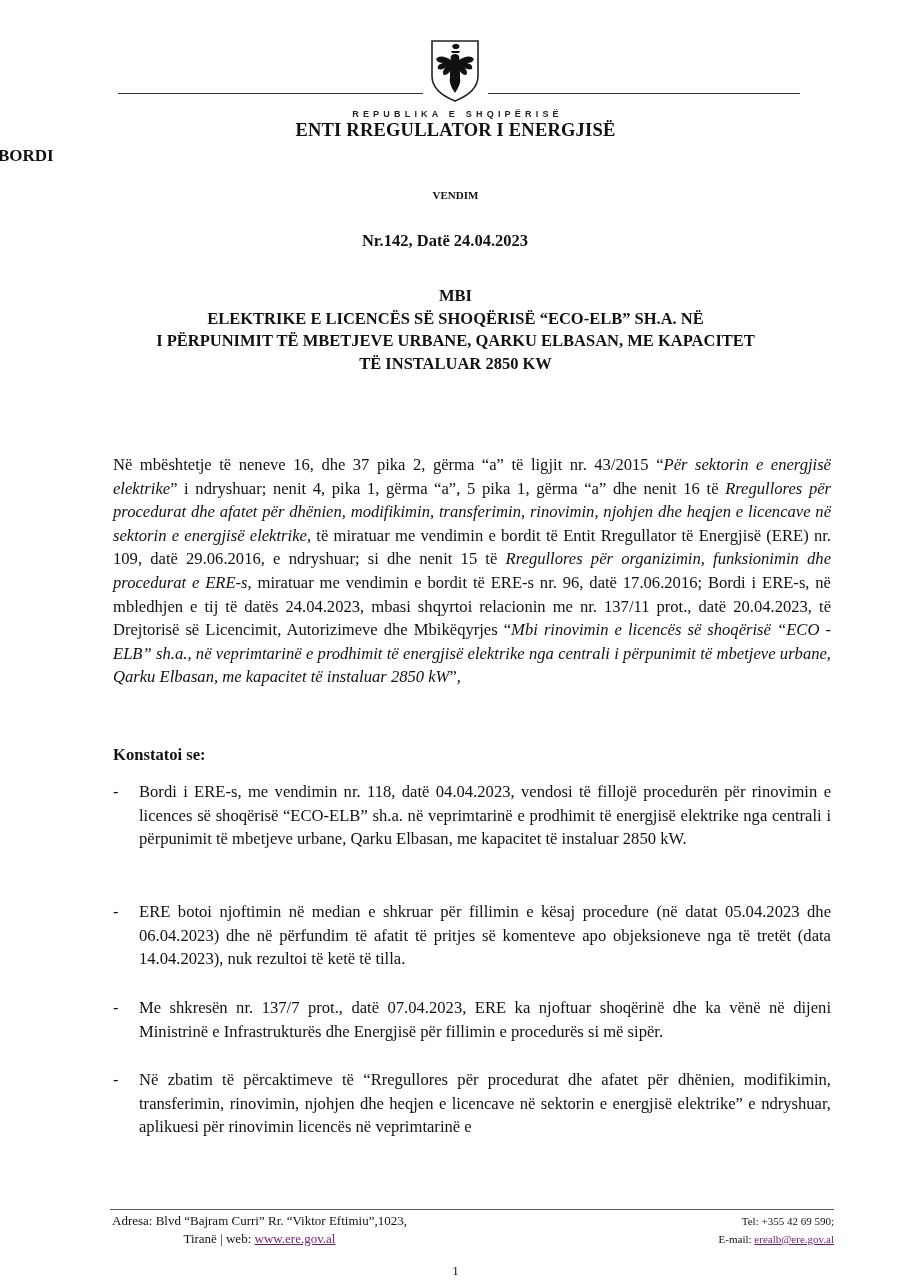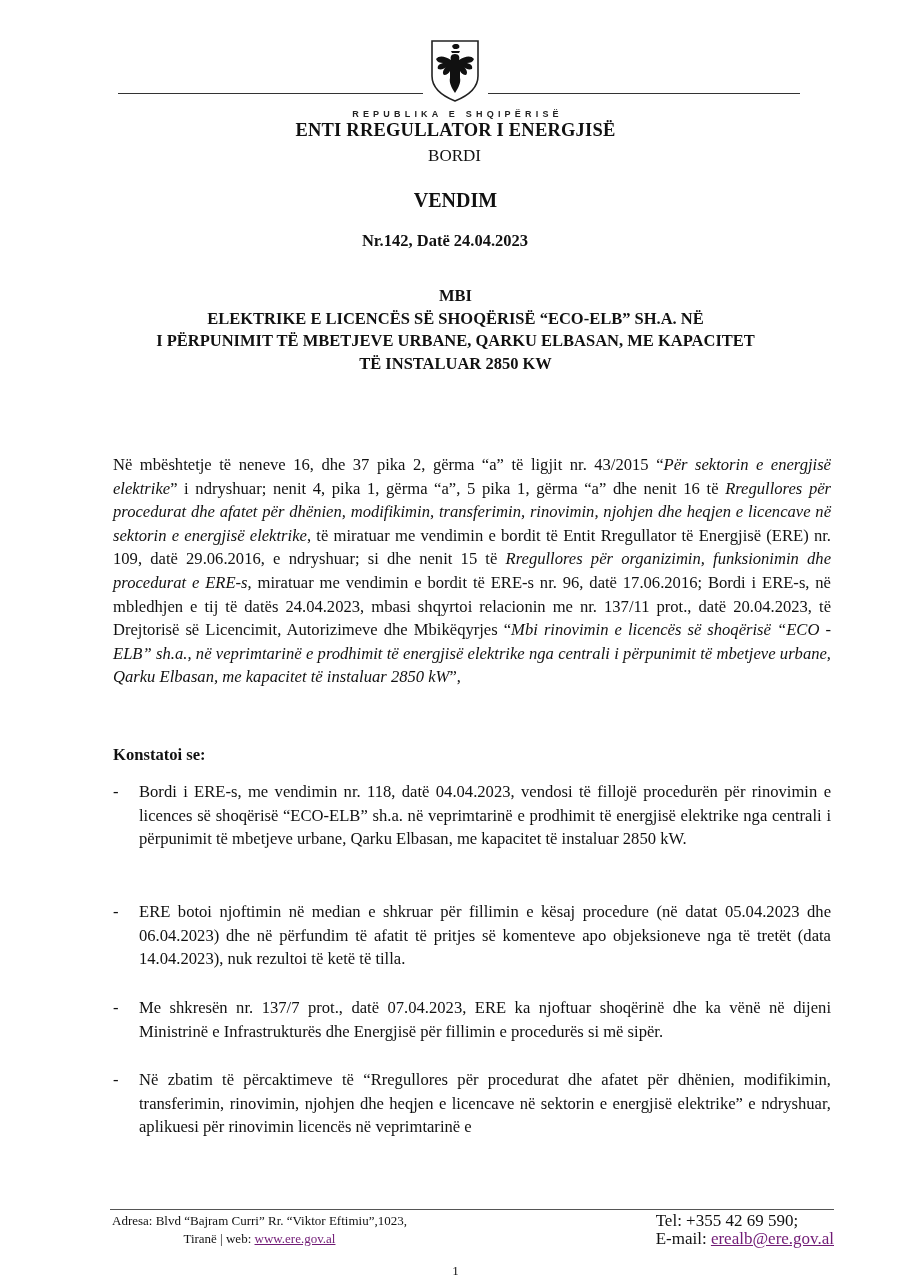--- a/index.html
+++ b/index.html
@@ -23,27 +23,27 @@
   .republika {
     position: absolute; left: 2px; width: 911px; top: 109px; text-align: center;
     font-family: "Liberation Sans", "DejaVu Sans", sans-serif;
     font-size: 9px; font-weight: bold; letter-spacing: 4.2px; color: #222;
   }
   .enti {
     position: absolute; left: 0; width: 911px; top: 120px; text-align: center;
     font-size: 18.5px; font-weight: bold; letter-spacing: 0.2px;
   }
   .bordi {
-    position: absolute; left: 0; width: 911px; top: 146px; text-align: center;
-    font-size: 17px; font-weight: normal; padding-right: 0;
+    position: absolute; left: 0; width: 911px; top: 146px; 
+    font-size: 17px; font-weight: bold; padding-right: 0;
   }
   .bordi span { display: inline-block; margin-left: -2px; }
   .vendim {
     position: absolute; left: 0; width: 911px; top: 189px; text-align: center;
-    font-size: 20px; font-weight: bold;
+    font-size: 11px; font-weight: bold;
   }
   .nr {
     position: absolute; left: 0; width: 890px; top: 231px; text-align: center;
     font-size: 16.5px; font-weight: bold;
   }
   .title {
     position: absolute; left: 120px; width: 671px; top: 285px; text-align: center;
     font-size: 16.5px; font-weight: bold; line-height: 22.5px;
   }
   .body-text {
@@ -70,22 +70,22 @@
   .b3 { top: 996px; }
   .b4 { top: 1068px; }
   .footer-rule {
     position: absolute; left: 110px; top: 1209px; width: 724px; height: 0;
     border-top: 1.5px solid #555;
   }
   .footer-left {
     position: absolute; left: 112px; top: 1212px; font-size: 13px; line-height: 18px; text-align: center;
   }
   .footer-right {
-    position: absolute; right: 77px; top: 1212px; font-size: 17px; line-height: 18px;
-    text-align: left;
+    position: absolute; right: 77px; top: 1212px; font-size: 11px; line-height: 18px;
+    text-align: right;
   }
   .link { color: #701a75; text-decoration: underline; }
   .page-num {
     position: absolute; left: 0; width: 911px; top: 1263px; text-align: center;
     font-size: 13px;
   }
   i { font-style: italic; }
 </style>
 </head>
 <body>

